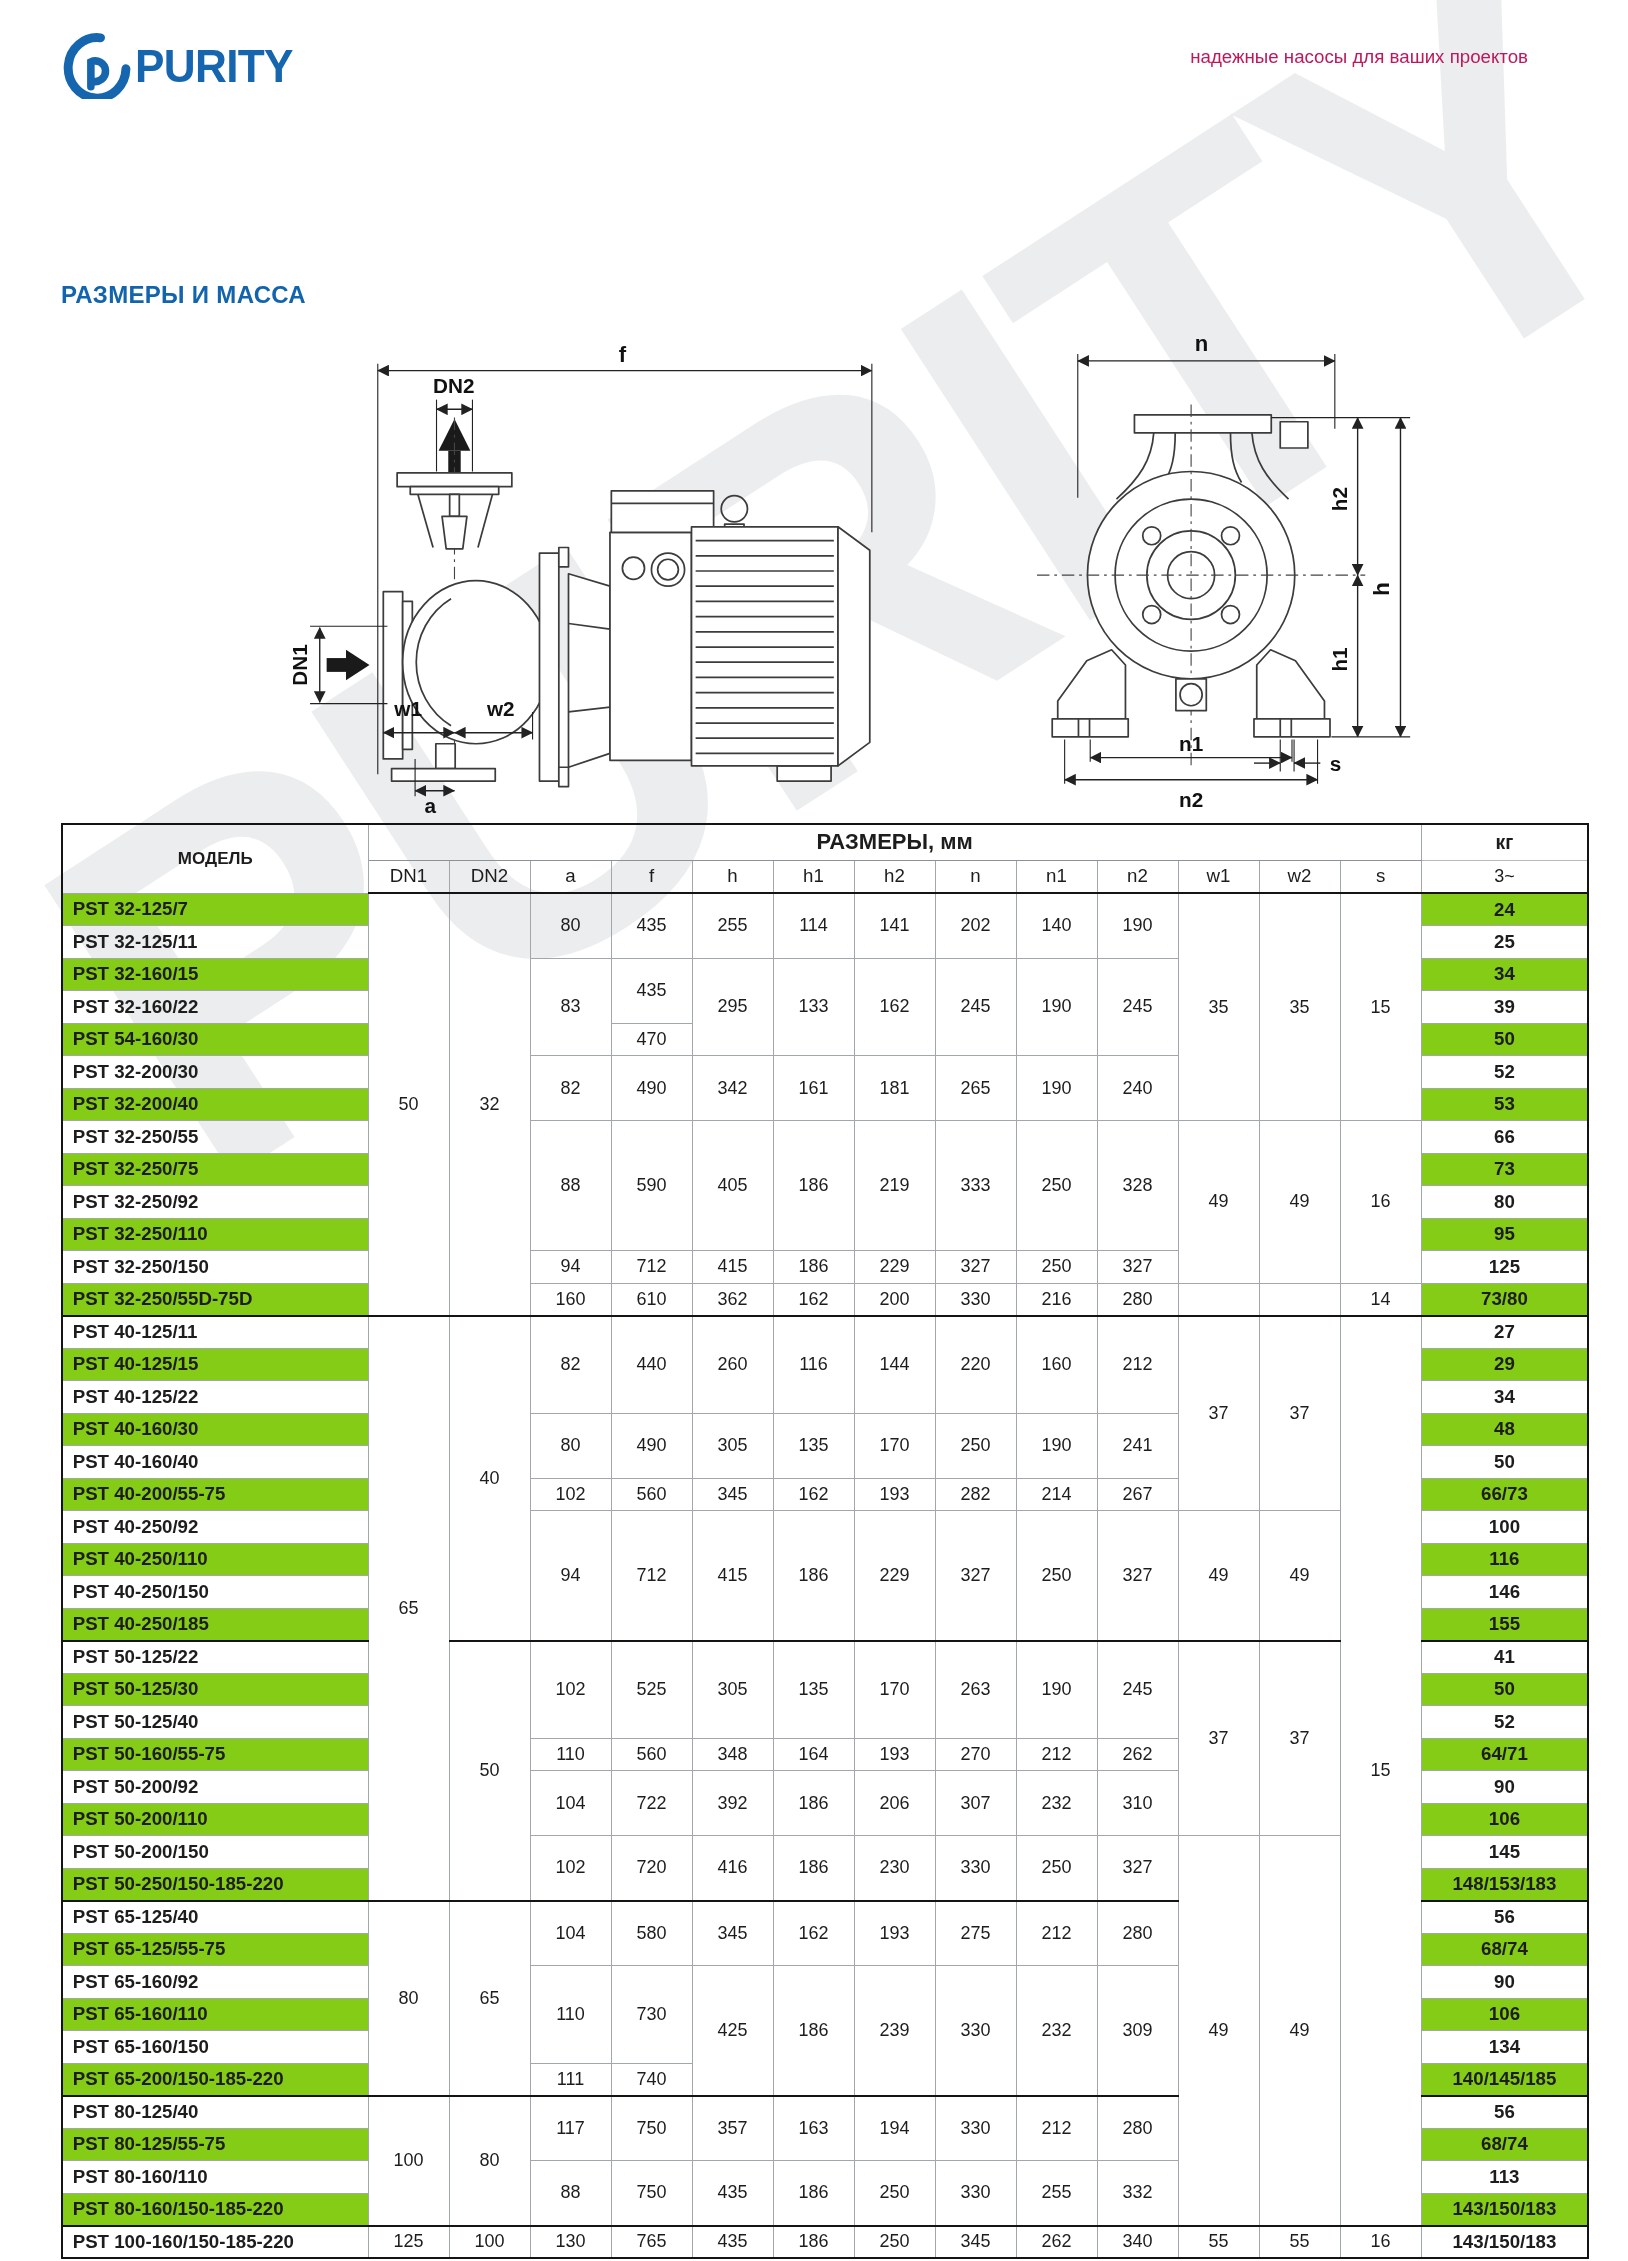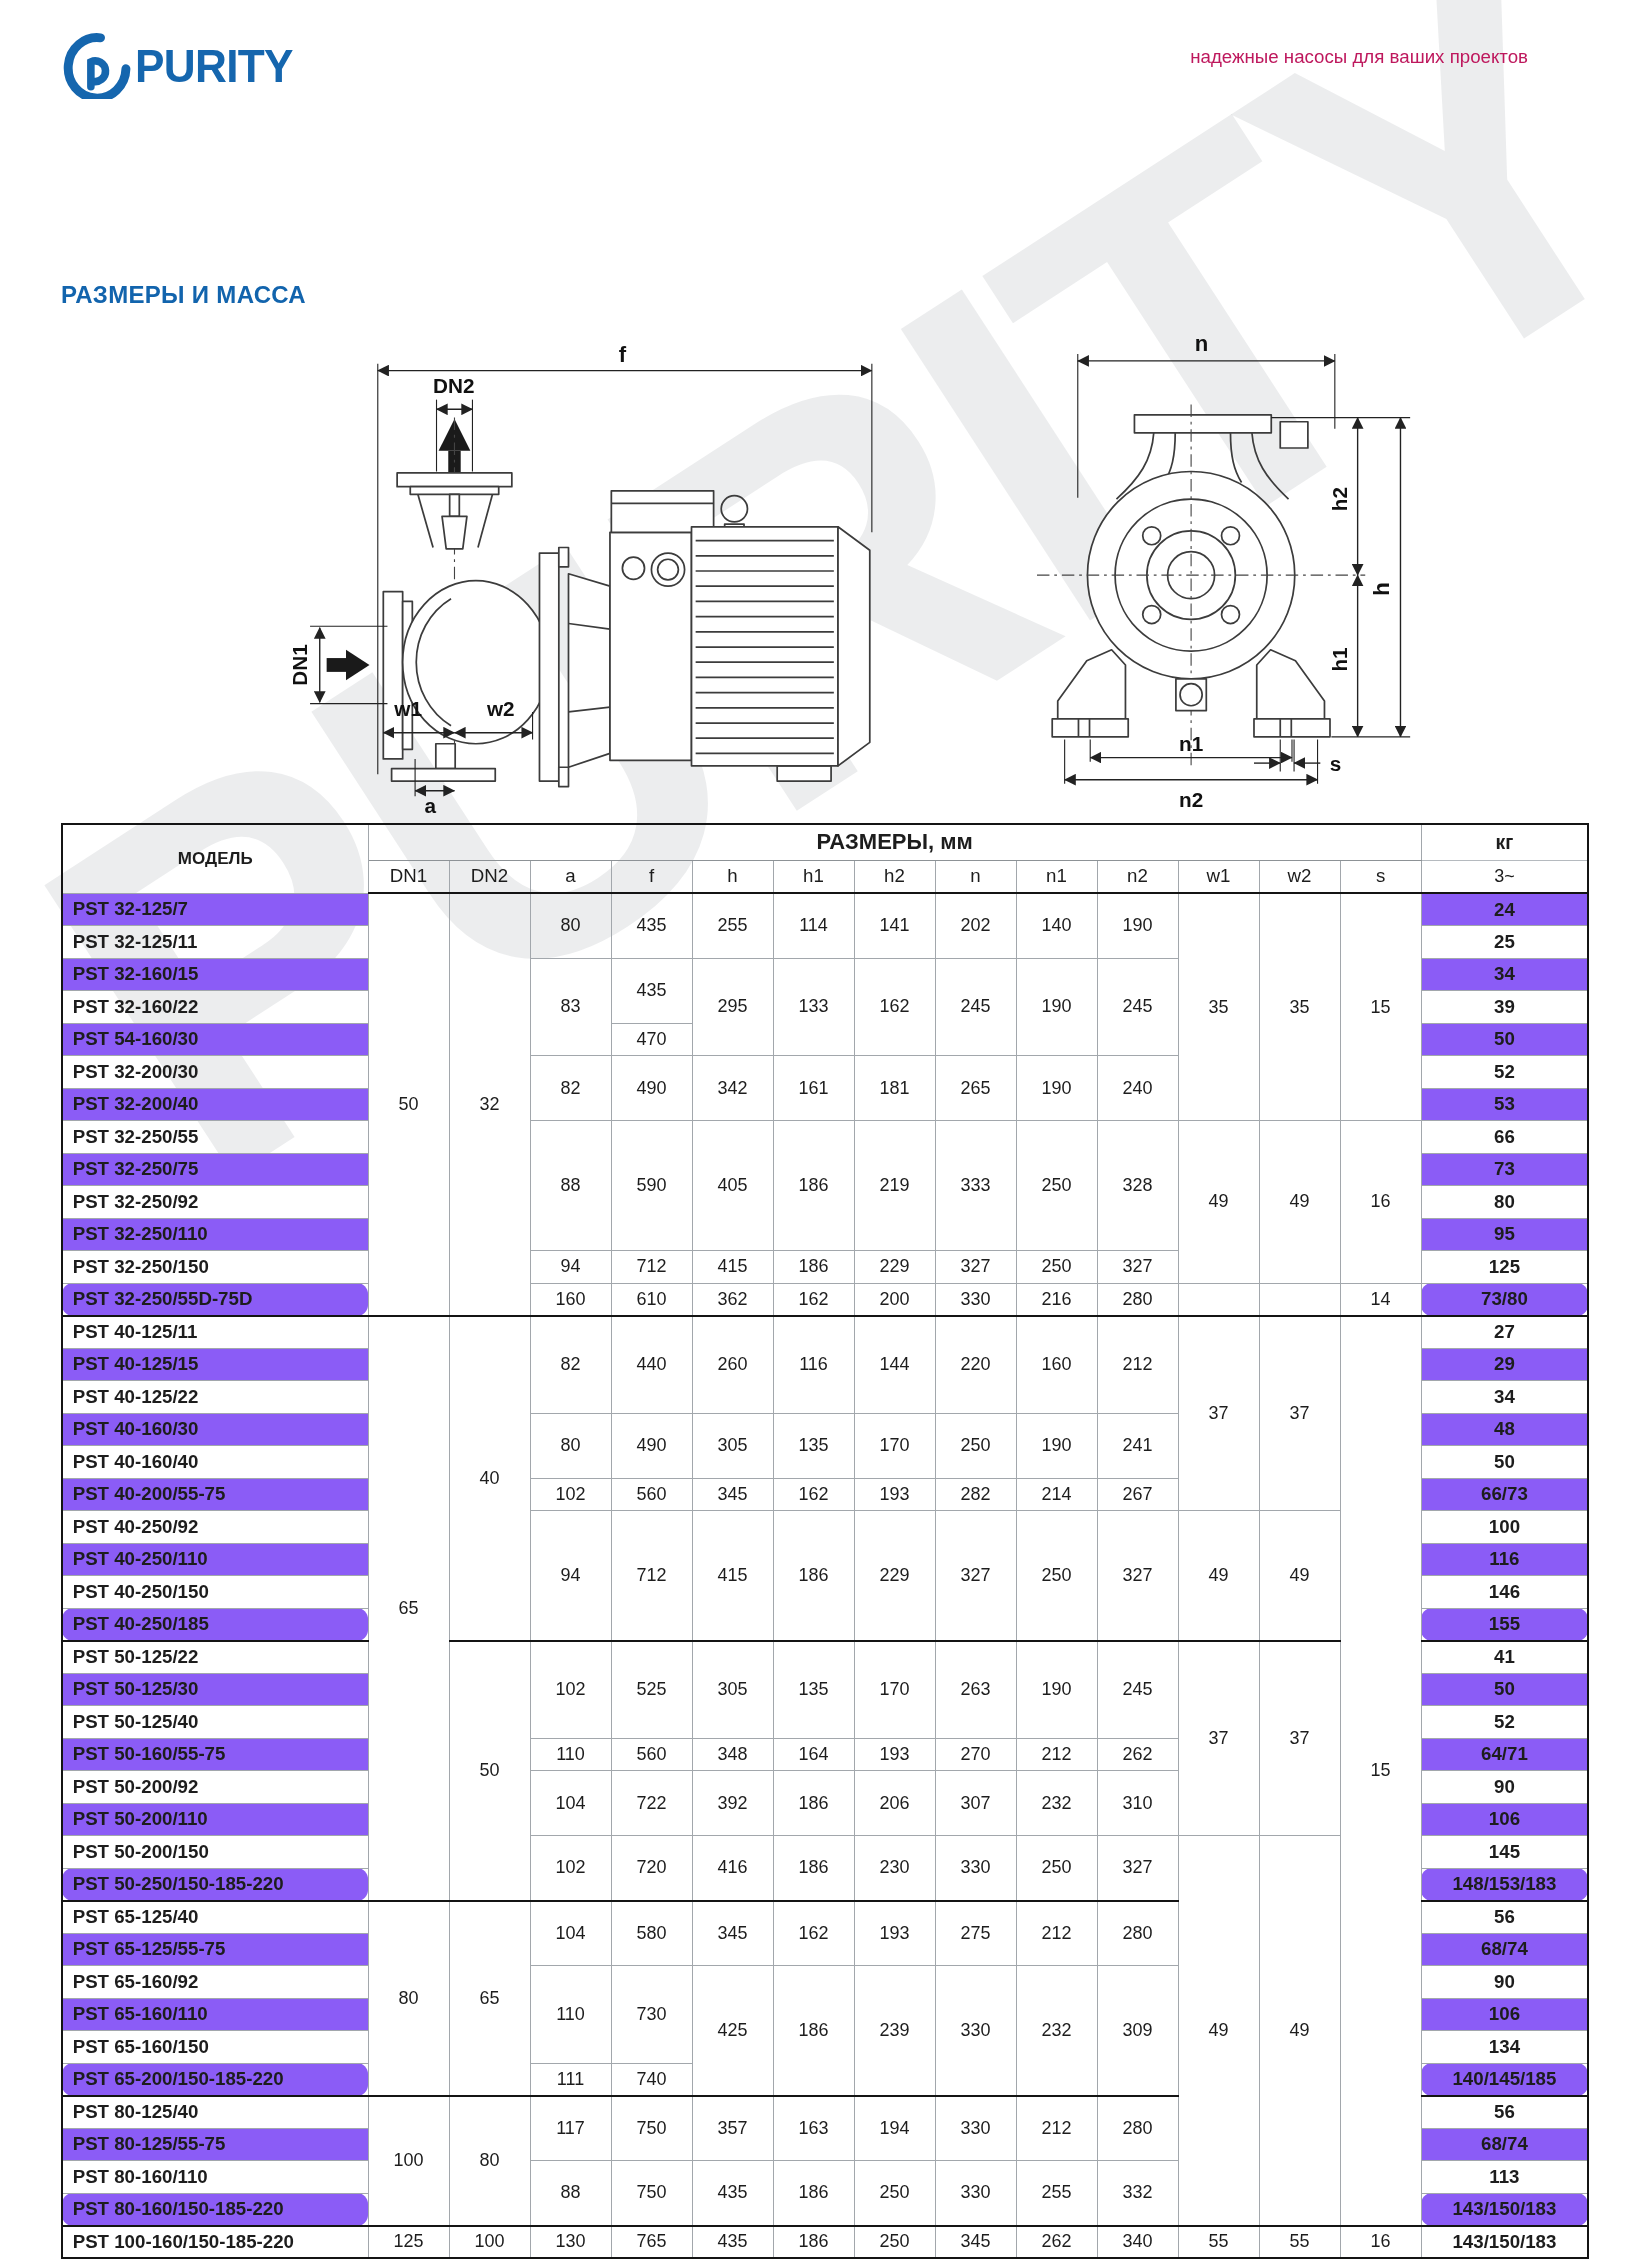--- a/index.html
+++ b/index.html
@@ -46,22 +46,22 @@
   .dim-table tbody tr{height:32.5px;}
   th.model-h{font-size:17px;font-weight:700;}
   th.size-h{font-size:22px;font-weight:700;border-bottom:1.4px solid #8d9296;margin-left:32px;}
   th.kg-h{font-size:19.4px;font-weight:700;border-bottom:0.7px solid #b5babf;margin-left:32px;}
   th.dim-h{font-size:18.7px;font-weight:400;}
   th.kg-sub{font-size:18px;font-weight:400;}
   tr.hdr-bottom th{border-bottom:2.1px solid #141414;}
   td.model-cell{text-align:left;padding-left:9.7px;font-weight:700;font-size:18.7px;}
   td.kg-cell{font-weight:700;font-size:18.7px;}
   td.dim-cell{font-weight:400;}
-  tr.shaded td.model-cell, tr.shaded td.kg-cell{background:#8b5cf6;}
-  tr.group-end td{border-bottom:2.1px solid #141414;border-radius:11px;}
+  tr.shaded td.model-cell, tr.shaded td.kg-cell{background:#84cc16;}
+  tr.group-end td{border-bottom:2.1px solid #141414;}
   tr.group-start td{border-top:2.1px solid #141414;}
 </style>
 </head>
 <body>
 
 <div class="page">
 
   <div class="watermark">PURITY</div>
 
   <div class="content">

